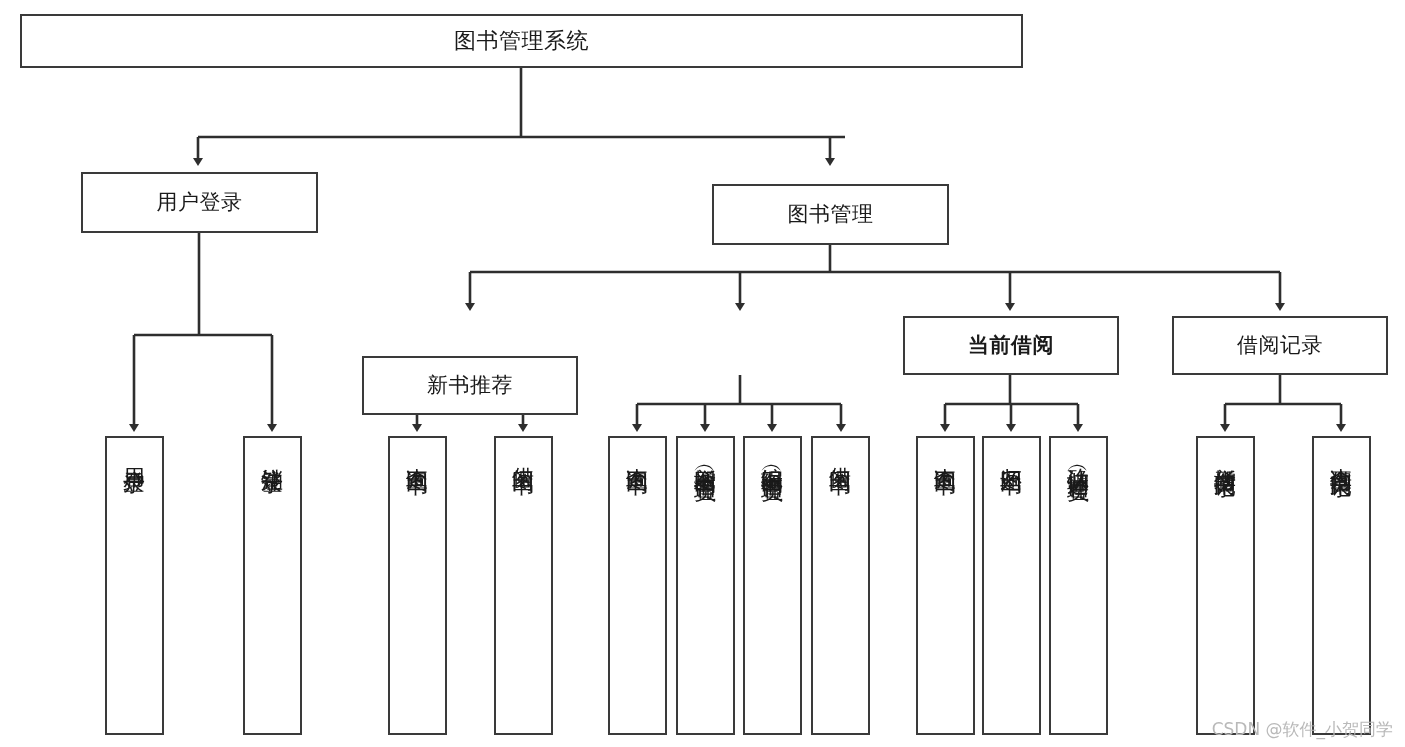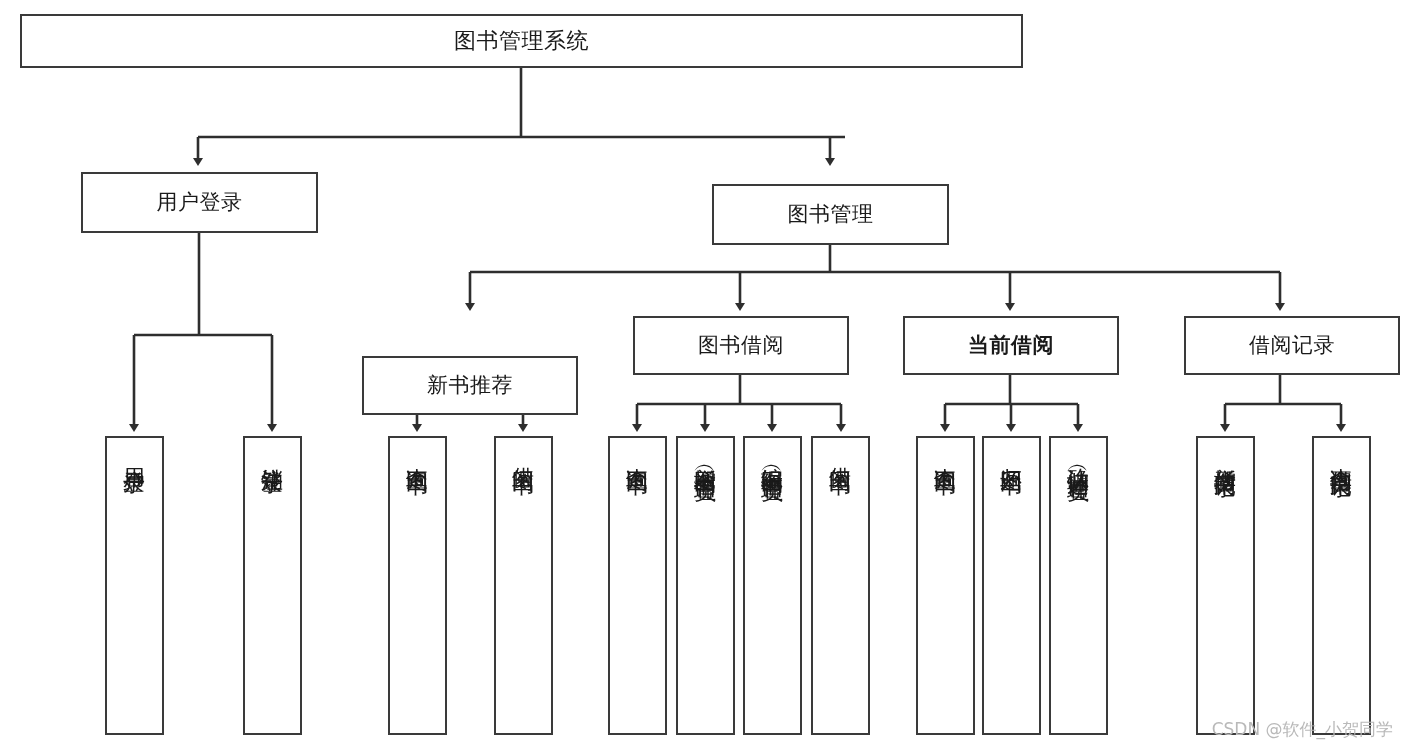--- a/index.html
+++ b/index.html
@@ -137,27 +137,24 @@
   <div class="node h" style="left:81px; top:172px; width:237px; height:61px;">
     <span class="node-label">用户登录</span>
   </div>
   <div class="node h" style="left:712px; top:184px; width:237px; height:61px;">
     <span class="node-label">图书管理</span>
   </div>
 
   <div class="node h" style="left:362px; top:316px; width:216px; height:59px;margin-top:40px;">
     <span class="node-label">新书推荐</span>
   </div>
-  <div class="node h" style="left:633px; top:316px; width:216px; height:59px;">
-    <span class="node-label">图书借阅</span>
-  </div>
   <div class="node h" style="left:903px; top:316px; width:216px; height:59px;font-weight:bold;">
     <span class="node-label">当前借阅</span>
   </div>
-  <div class="node h" style="left:1172px; top:316px; width:216px; height:59px;margin-left:12px;">
+  <div class="node h" style="left:1172px; top:316px; width:216px; height:59px;">
     <span class="node-label">借阅记录</span>
   </div>
 
   <div class="node v" style="left:105px; top:436px; width:59px; height:299px;">
     <span class="node-label">用户登录</span>
   </div>
   <div class="node v" style="left:243px; top:436px; width:59px; height:299px;">
     <span class="node-label">注销登录</span>
   </div>
 

